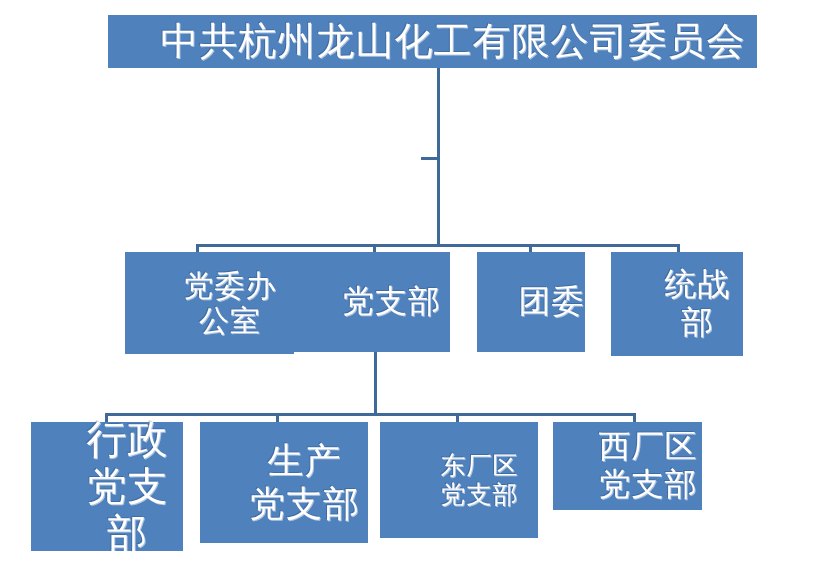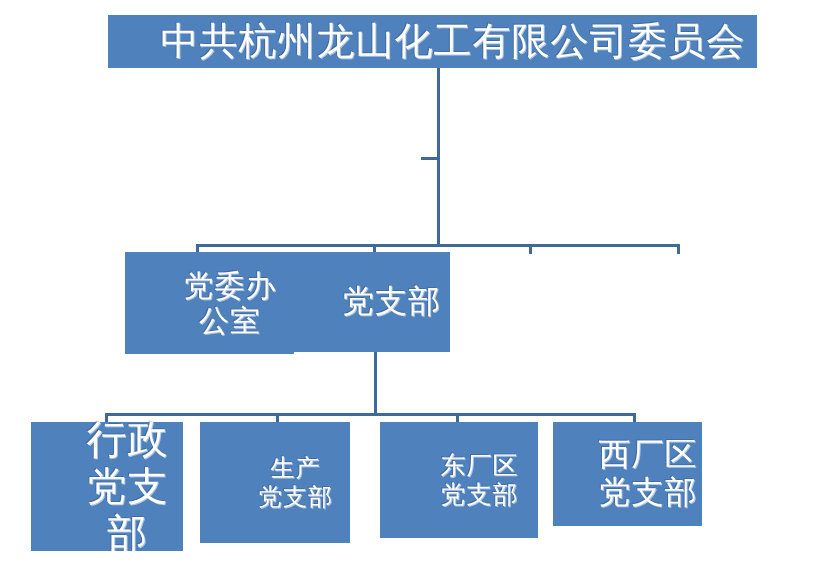--- a/index.html
+++ b/index.html
@@ -65,31 +65,31 @@
     width: 132px; height: 104px;
     font-size: 32px;
   }
   .n-admin {
     left: 31px;   top: 422px;
     width: 152px; height: 129px;
     font-size: 40px;
   }
   .n-production {
     left: 200px;  top: 422px;
-    width: 150px; height: 121px;
-    font-size: 24px;
+    width: 168px; height: 121px;
+    font-size: 36px;
   }
   .n-east {
     left: 380px;  top: 422px;
     width: 158px; height: 116px;
     font-size: 25px;
   }
   .n-west {
     left: 553px;  top: 422px;
-    width: 149px; height: 104px;
+    width: 149px; height: 88px;
     font-size: 32px;
   }
   
   .conn {
     position: absolute;
     background: #3F6999;
   }
   .v { width: 3px; }
   .h { height: 3px; }
 
@@ -132,20 +132,22 @@
   <div class="conn v c-row4-d2"></div>
   <div class="conn v c-row4-d3"></div>
   <div class="conn v c-row4-d4"></div>
 
   <div class="node n-root">中共杭州龙山化工有限公司委员会</div>
 
 
   <div class="node n-office">党委办
 公室</div>
   <div class="node n-branch">党支部</div>
+  <div class="node n-youth">团委</div>
+  <div class="node n-united">统战部</div>
 
   <div class="node n-admin">行政
 党支部</div>
   <div class="node n-production">生产
 党支部</div>
   <div class="node n-east">东厂区
 党支部</div>
   <div class="node n-west">西厂区
 党支部</div>
 

